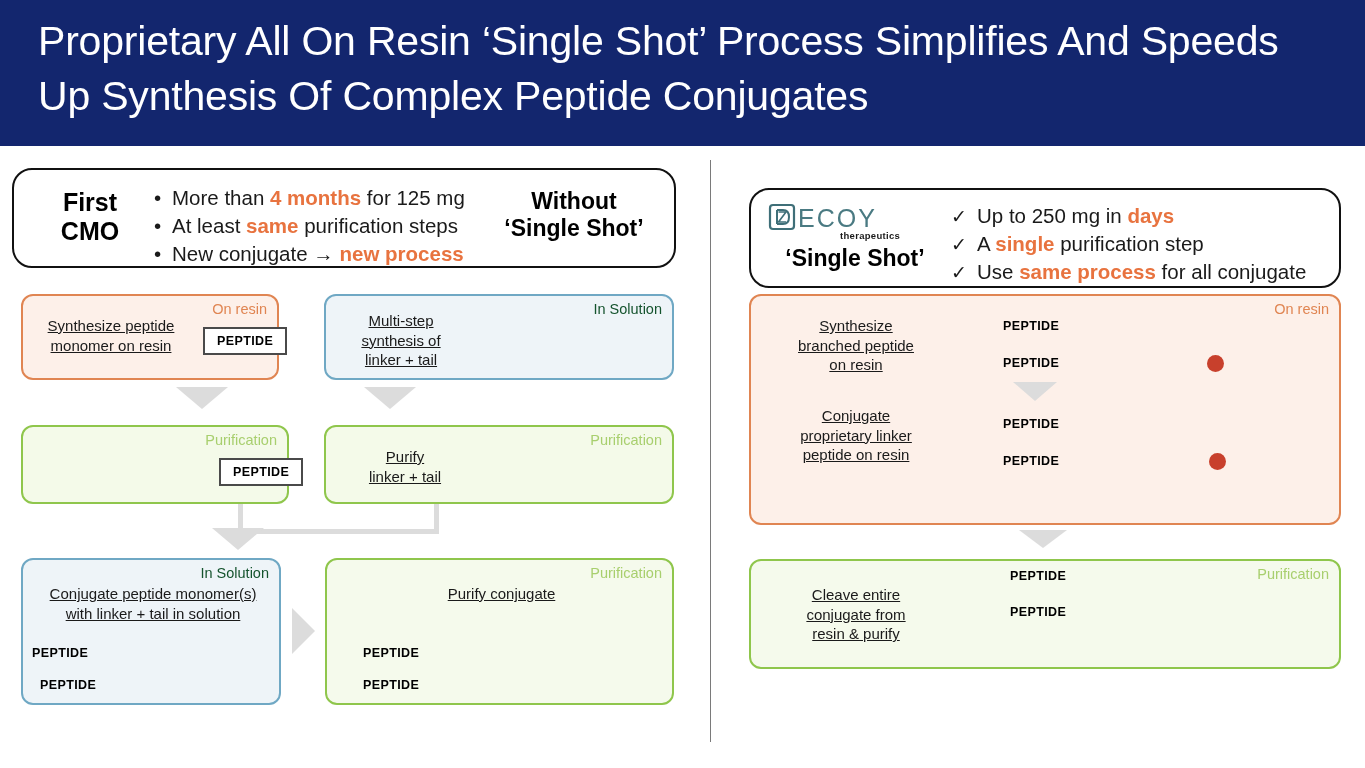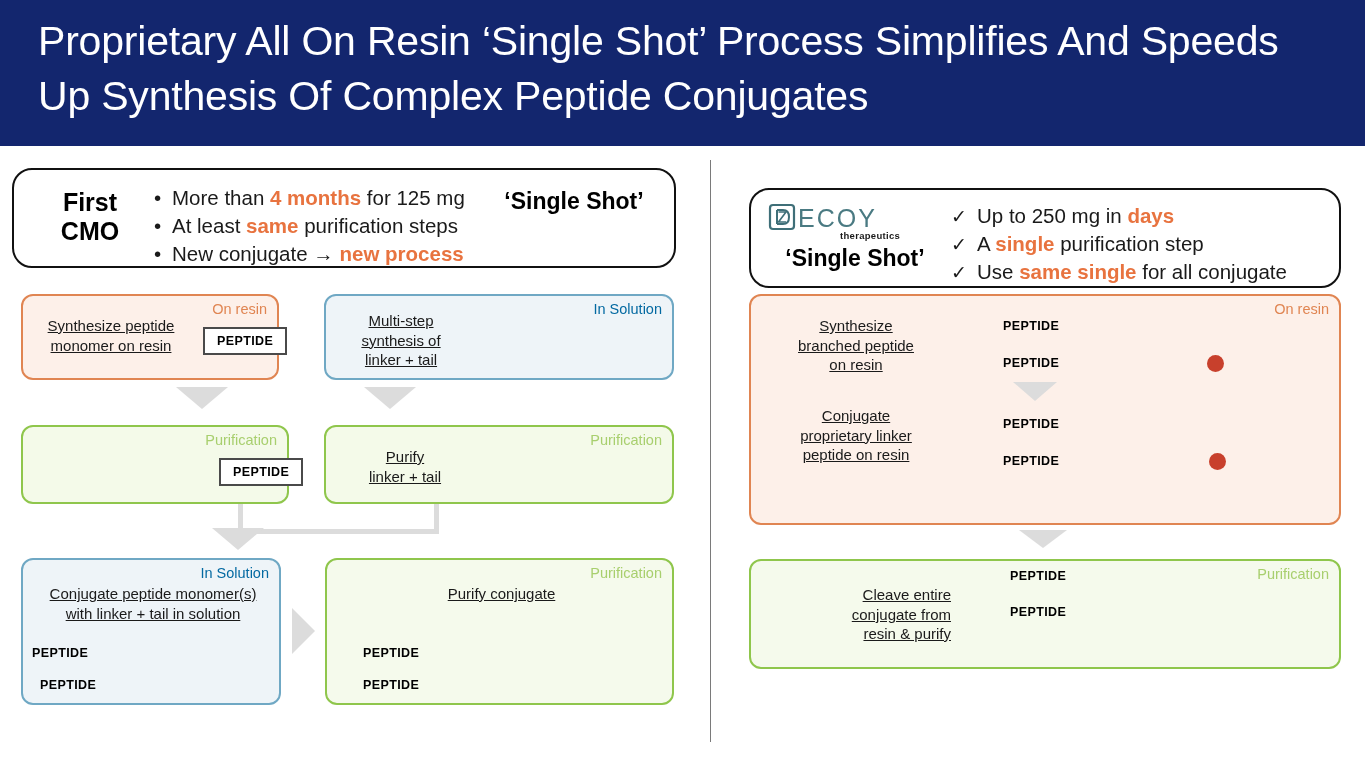--- a/index.html
+++ b/index.html
@@ -76,21 +76,21 @@
   }
   .fbox .body{
     position:absolute;
     font-size:15px;line-height:1.30;color:#1a1a1a;
     text-align:center;
     text-decoration:underline;
   }
   .orange{background:#fdf0e9;border:2px solid #e08552;}
   .orange .corner{color:#e08552;}
   .blue{background:#eef4f8;border:2px solid #6fa8c4;}
-  .blue .corner{color:#0369a1;}
+  .blue .corner{color:#14532d;}
   .green{background:#f4fae9;border:2px solid #8fc64c;}
   .green .corner{color:#a8cf6e;}
   .greenlt{background:#f5faec;border:2px solid #8fc64c;}
   .greenlt .corner{color:#a8cf6e;}
 
   
   .pep-boxed{
     position:absolute;
     border:2px solid #4a4a4a;background:#ffffff;
     font-size:12.5px;font-weight:bold;letter-spacing:.4px;color:#000;
@@ -142,20 +142,21 @@
         <span class="bul">•</span><span>More than </span><span class="hl">4 months</span><span> for 125 mg</span>
       </span>
       <span class="row">
         <span class="bul">•</span><span>At least </span><span class="hl">same</span><span> purification steps</span>
       </span>
       <span class="row">
         <span class="bul">•</span><span>New conjugate → </span><span class="hl">new process</span><span></span>
       </span>
     </div>
     <div class="sum-tag" id="without-ss">
+      <div>Without</div>
       <div>‘Single Shot’</div>
     </div>
   </div>
 
   <div class="summary-box" id="summary-right">
     <div class="logo">
       <svg width="175" height="42" viewBox="0 0 175 42" xmlns="http://www.w3.org/2000/svg">
 
         <rect x="2" y="3" width="24" height="24" rx="3" fill="none" stroke="#3f6f78" stroke-width="2.2"></rect>
         <path d="M9 8 L9 22 M9 8 L15 8 Q21 8 21 15 Q21 22 15 22 L9 22" fill="none" stroke="#3f6f78" stroke-width="2"></path>
@@ -167,21 +168,21 @@
     </div>
     <div class="sum-tag" id="right-ss">‘Single Shot’</div>
     <div class="bullets" id="bullets-right">
       <span class="row">
         <span class="chk">✓</span><span>Up to 250 mg in </span><span class="hl">days</span><span></span>
       </span>
       <span class="row">
         <span class="chk">✓</span><span>A </span><span class="hl">single</span><span> purification step</span>
       </span>
       <span class="row">
-        <span class="chk">✓</span><span>Use </span><span class="hl">same single</span><span> for all conjugate</span>
+        <span class="chk">✓</span><span>Use </span><span class="hl">same process</span><span> for all conjugate</span>
       </span>
     </div>
   </div>
 
   <div class="fbox orange" style="left:21px;top:294px;width:258px;height:86px;">
     <div class="corner">On resin</div>
     <div class="body" style="left:8px;top:20px;width:160px;">
       <div>Synthesize peptide</div>
       <div>monomer on resin</div>
     </div>
@@ -261,21 +262,21 @@
 
     <div class="pep-plain" style="left:252px;top:121px;">PEPTIDE</div>
     <div class="pep-plain" style="left:252px;top:158px;">PEPTIDE</div>
     <div class="dot" style="left:458px;top:157px;"></div>
   </div>
 
   <div class="arrow-down" style="left:1019px;top:530px;border-left-width:24px;border-right-width:24px;border-top-width:18px;"></div>
 
   <div class="fbox greenlt" style="left:749px;top:559px;width:592px;height:110px;">
     <div class="corner">Purification</div>
-    <div class="body" style="left:10px;top:24px;width:190px;text-align:right;">
+    <div class="body" style="left:10px;top:24px;width:190px;">
       <div>Cleave entire</div>
       <div>conjugate from</div>
       <div>resin &amp; purify</div>
     </div>
     <div class="pep-plain" style="left:259px;top:8px;">PEPTIDE</div>
     <div class="pep-plain" style="left:259px;top:44px;">PEPTIDE</div>
   </div>
 
 </div>
 

